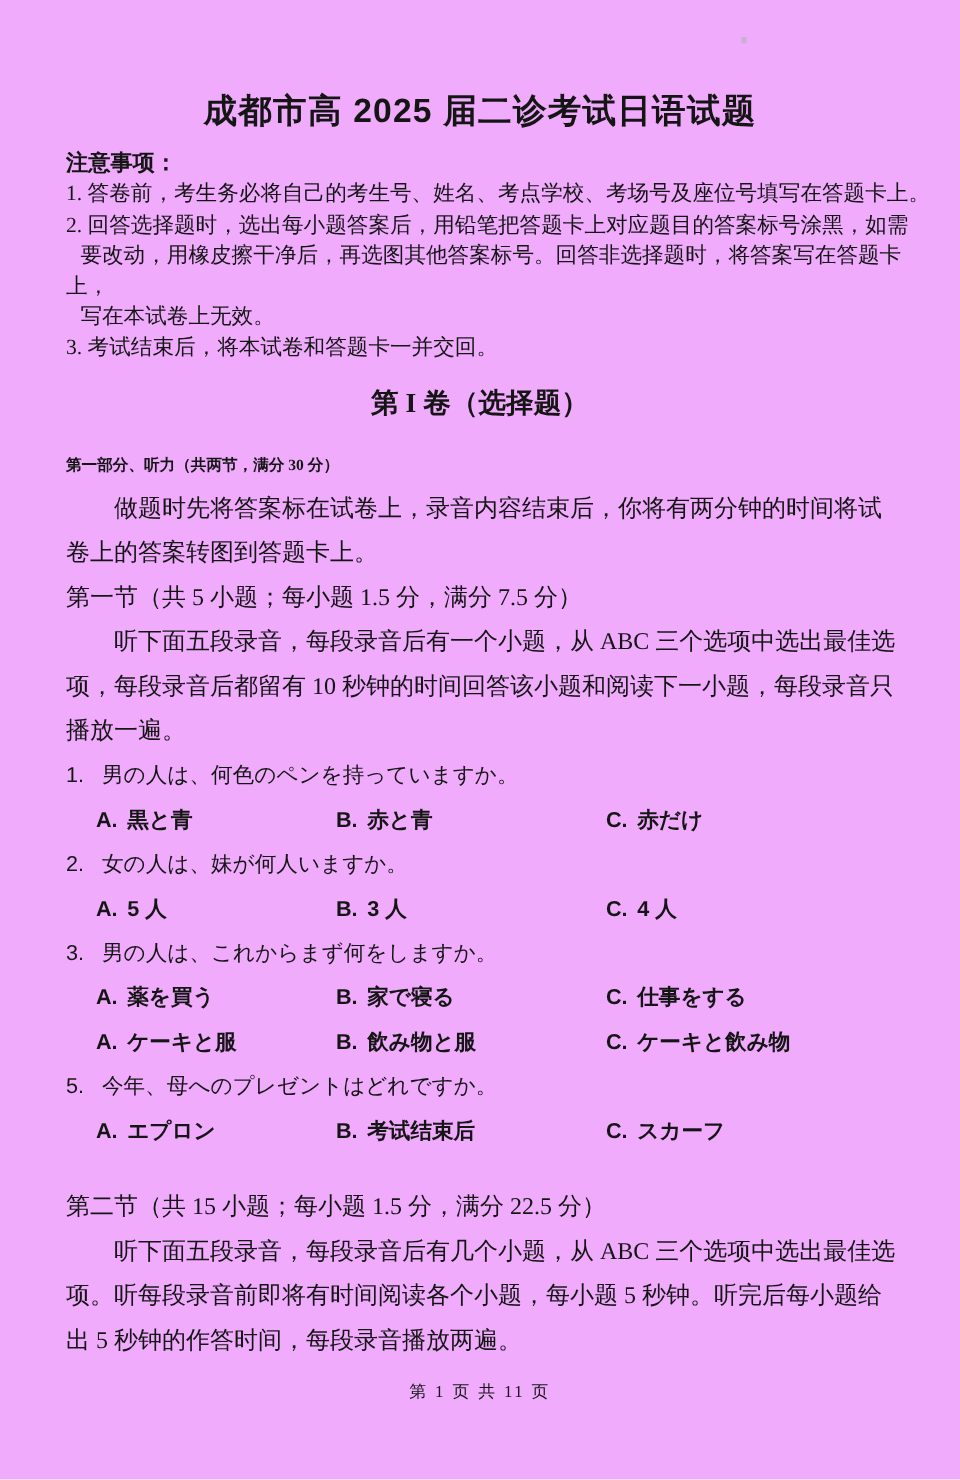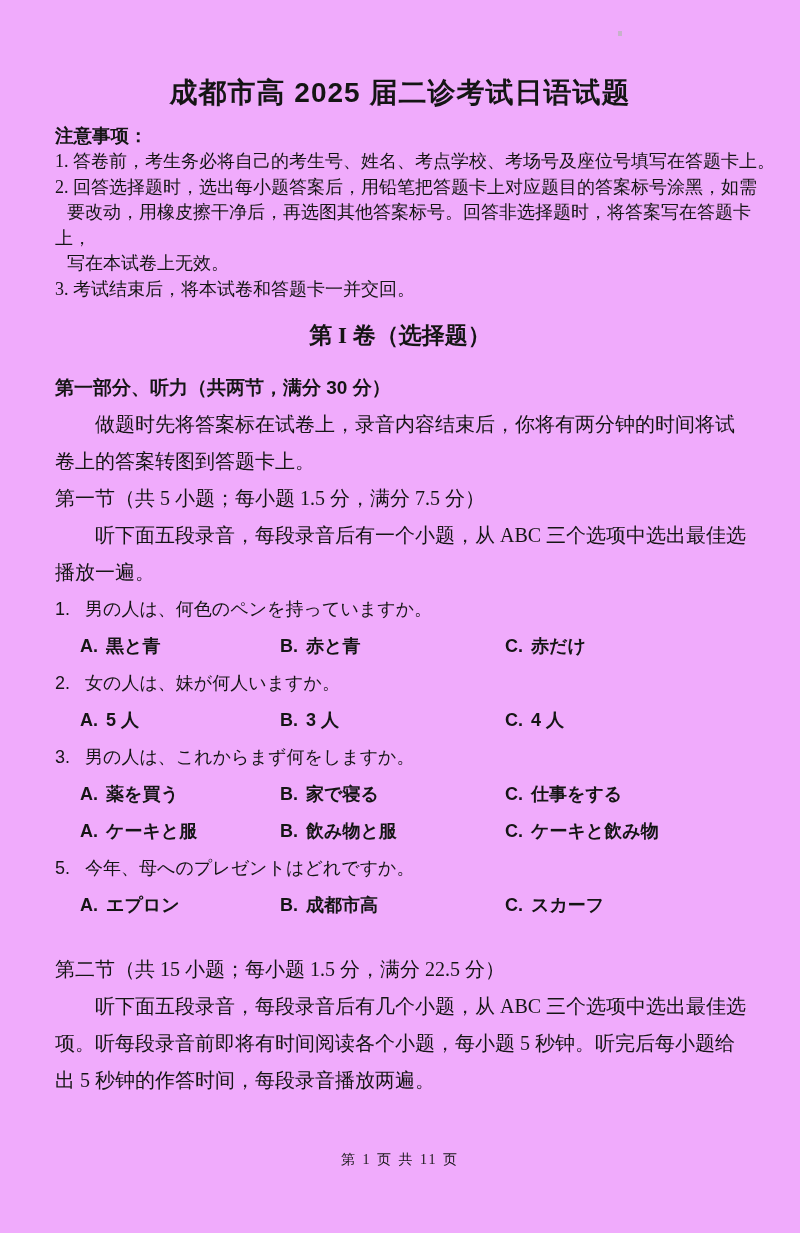--- a/index.html
+++ b/index.html
@@ -49,22 +49,22 @@
     text-align: center;
     font-size: 23px;
     line-height: 34px;
     font-weight: 700;
   }
 
   .main { margin-top: 5px; font-size: 20px; line-height: 37px; }
   .m-line { white-space: nowrap; }
   .part-heading {
     font-weight: 700;
-    font-family: Liberation Sans, sans-serif;
-    font-size: 19px;
+    font-family: Liberation Serif, serif;
+    font-size: 13px;
     white-space: nowrap;
   }
   .indent2 { padding-left: 40px; }
 
   .qa { font-family: "Liberation Sans", sans-serif; font-size: 18px; }
   .q-row { white-space: nowrap; }
   .q-no { display: inline-block; width: 30px; }
   .opt-row { display: flex; padding-left: 25px; white-space: nowrap; font-weight: bold; }
   .opt { display: inline-block; }
   .opt-a { width: 200px; }
@@ -104,20 +104,21 @@
 
     <h2 class="volume-title">第 I 卷（选择题）</h2>
 
     <div class="main">
       <div class="part-heading">第一部分、听力（共两节，满分 30 分）</div>
       <div class="m-line indent2">做题时先将答案标在试卷上，录音内容结束后，你将有两分钟的时间将试</div>
       <div class="m-line">卷上的答案转图到答题卡上。</div>
 
       <div class="m-line">第一节（共 5 小题；每小题 1.5 分，满分 7.5 分）</div>
       <div class="m-line indent2">听下面五段录音，每段录音后有一个小题，从 ABC 三个选项中选出最佳选</div>
+      <div class="m-line">项，每段录音后都留有 10 秒钟的时间回答该小题和阅读下一小题，每段录音只</div>
       <div class="m-line">播放一遍。</div>
 
       <div class="qa">
 
         <div class="q-row">
           <span class="q-no">1.</span><span class="q-text">男の人は、何色のペンを持っていますか。</span>
         </div>
         <div class="opt-row">
           <span class="opt opt-a"><span class="opt-label">A.</span><span>黒と青</span></span>
           <span class="opt opt-b"><span class="opt-label">B.</span><span>赤と青</span></span>
@@ -146,21 +147,21 @@
           <span class="opt opt-a"><span class="opt-label">A.</span><span>ケーキと服</span></span>
           <span class="opt opt-b"><span class="opt-label">B.</span><span>飲み物と服</span></span>
           <span class="opt opt-c"><span class="opt-label">C.</span><span>ケーキと飲み物</span></span>
         </div>
 
         <div class="q-row">
           <span class="q-no">5.</span><span class="q-text">今年、母へのプレゼントはどれですか。</span>
         </div>
         <div class="opt-row">
           <span class="opt opt-a"><span class="opt-label">A.</span><span>エプロン</span></span>
-          <span class="opt opt-b"><span class="opt-label">B.</span><span>成都市高</span></span>
+          <span class="opt opt-b"><span class="opt-label">B.</span><span>考试结束后</span></span>
           <span class="opt opt-c"><span class="opt-label">C.</span><span>スカーフ</span></span>
         </div>
 
       </div>
 
       <div class="section2-block">
         <div class="m-line">第二节（共 15 小题；每小题 1.5 分，满分 22.5 分）</div>
         <div class="m-line indent2">听下面五段录音，每段录音后有几个小题，从 ABC 三个选项中选出最佳选</div>
         <div class="m-line">项。听每段录音前即将有时间阅读各个小题，每小题 5 秒钟。听完后每小题给</div>
         <div class="m-line">出 5 秒钟的作答时间，每段录音播放两遍。</div>

